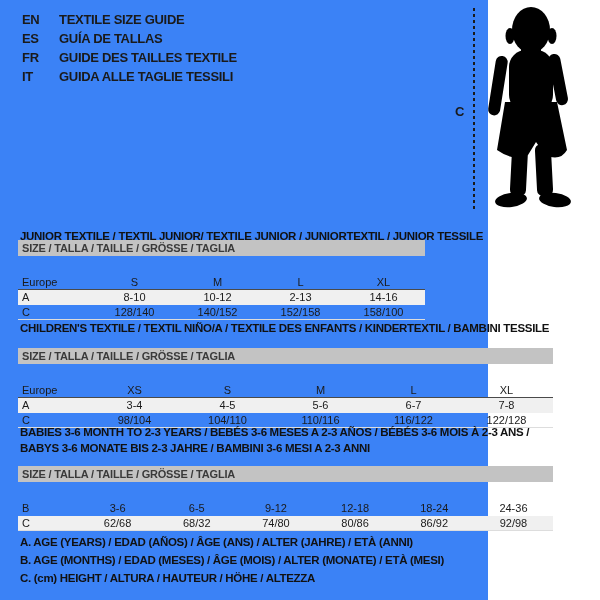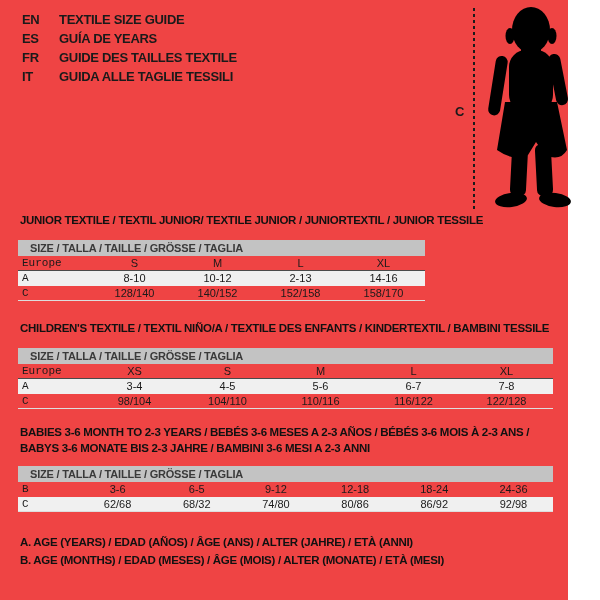--- a/index.html
+++ b/index.html
@@ -4,21 +4,21 @@
 <style>
   * { margin:0; padding:0; box-sizing:border-box; }
   html,body { width:600px; height:600px; }
   body {
     background:#ffffff;
     font-family:"Liberation Sans", sans-serif;
     color:#1a1a1a;
     position:relative;
     overflow:hidden;
   }
-  .page { position:absolute; left:0; top:0; width:568px; height:600px; background:#ef4444; }
+  .page { position:absolute; left:0; top:0; width:488px; height:600px; background:#3b82f6; }
 
   
   .langs { position:absolute; left:22px; top:10px; }
   .lang-row { display:flex; line-height:19px; font-size:13px; font-weight:bold; letter-spacing:-0.3px; }
   .lang-code { width:37px; }
 
   
   .height-line {
     position:absolute; left:473px; top:8px; width:2px; height:202px;
     background:repeating-linear-gradient(to bottom, #1a1a1a 0 3px, transparent 3px 6px);
@@ -30,28 +30,28 @@
   .tbl-title {
     position:absolute; left:20px; font-size:11.5px; font-weight:bold;
     letter-spacing:-0.3px; white-space:nowrap; color:#111;
   }
   .tbl-title .line { line-height:16px; }
   .size-table { position:absolute; left:18px; }
   .t1 { width:407px; }
   .t2, .t3 { width:535px; }
   .band {
     height:16px; line-height:16px; background:#c3c3c3; color:#3a3a3a;
-    font-size:11px; font-weight:bold; letter-spacing:-0.2px; padding-left:12px;
-    margin-bottom:0;
+    font-size:11px; font-weight:bold; letter-spacing:-0.2px; padding-left:4px;
+    margin-bottom:19px;
   }
   .trow { display:flex; height:15px; line-height:15px; font-size:11px; }
   .trow.shaded { background:#f0f0f0; }
   .trow.dark-under { border-bottom:1px solid #4a4a4a; }
   .trow.last { border-bottom:1px solid #dddddd; }
-  .tlabel { padding-left:4px;font-family:Liberation Mono, monospace; }
+  .tlabel { padding-left:4px; }
   .t1 .tlabel { width:75px; }
   .t2 .tlabel { width:70px; }
   .t3 .tlabel { width:60px; }
   .tval { flex:1; text-align:center; }
 
   
   .footnote {
     position:absolute; left:20px; font-size:11.5px; font-weight:bold;
     letter-spacing:-0.3px; white-space:nowrap; color:#111;
   }
@@ -61,21 +61,21 @@
 
 <div class="page">
 
   <div class="langs">
     <div class="lang-row">
       <span class="lang-code">EN</span>
       <span>TEXTILE SIZE GUIDE</span>
     </div>
     <div class="lang-row">
       <span class="lang-code">ES</span>
-      <span>GUÍA DE YEARS</span>
+      <span>GUÍA DE TALLAS</span>
     </div>
     <div class="lang-row">
       <span class="lang-code">FR</span>
       <span>GUIDE DES TAILLES TEXTILE</span>
     </div>
     <div class="lang-row">
       <span class="lang-code">IT</span>
       <span>GUIDA ALLE TAGLIE TESSILI</span>
     </div>
   </div>
@@ -92,21 +92,21 @@
       <rect x="9" y="52" width="12" height="60" rx="6" transform="rotate(9 15 56)"></rect>
       <rect x="61" y="50" width="12" height="52" rx="6" transform="rotate(-11 67 54)"></rect>
       <path d="M18,98 L70,98 L80,146 Q73,158 58,151 L49,138 L41,151 Q27,158 10,146 Z"></path>
       <rect x="24" y="140" width="16" height="52" rx="6" transform="rotate(3 32 166)"></rect>
       <rect x="49" y="140" width="16" height="52" rx="6" transform="rotate(-3 57 166)"></rect>
       <ellipse cx="24" cy="196" rx="16" ry="7" transform="rotate(-7 24 196)"></ellipse>
       <ellipse cx="68" cy="196" rx="16" ry="7" transform="rotate(7 68 196)"></ellipse>
     </g>
   </svg>
 
-  <div class="tbl-title" style="top:212px">
+  <div class="tbl-title" style="top:228px">
     <div class="line">JUNIOR TEXTILE / TEXTIL JUNIOR/ TEXTILE JUNIOR / JUNIORTEXTIL / JUNIOR TESSILE</div>
   </div>
   <div class="size-table t1" style="top:240px">
     <div class="band">SIZE / TALLA / TAILLE / GRÖSSE / TAGLIA</div>
     <div class="trow dark-under">
       <div class="tlabel">Europe</div>
       <div class="tval">S</div>
       <div class="tval">M</div>
       <div class="tval">L</div>
       <div class="tval">XL</div>
@@ -116,21 +116,21 @@
       <div class="tval">8-10</div>
       <div class="tval">10-12</div>
       <div class="tval">2-13</div>
       <div class="tval">14-16</div>
     </div>
     <div class="trow last">
       <div class="tlabel">C</div>
       <div class="tval">128/140</div>
       <div class="tval">140/152</div>
       <div class="tval">152/158</div>
-      <div class="tval">158/170</div>
+      <div class="tval">158/100</div>
     </div>
   </div>
 
   <div class="tbl-title" style="top:320px">
     <div class="line">CHILDREN'S TEXTILE / TEXTIL NIÑO/A / TEXTILE DES ENFANTS / KINDERTEXTIL / BAMBINI TESSILE</div>
   </div>
   <div class="size-table t2" style="top:348px">
     <div class="band">SIZE / TALLA / TAILLE / GRÖSSE / TAGLIA</div>
     <div class="trow dark-under">
       <div class="tlabel">Europe</div>
@@ -179,14 +179,15 @@
       <div class="tval">68/32</div>
       <div class="tval">74/80</div>
       <div class="tval">80/86</div>
       <div class="tval">86/92</div>
       <div class="tval">92/98</div>
     </div>
   </div>
 
   <div class="footnote" style="top:554px">B. AGE (MONTHS) / EDAD (MESES) / ÂGE (MOIS) / ALTER (MONATE) / ETÀ (MESI)</div>
   <div class="footnote" style="top:536px">A. AGE (YEARS) / EDAD (AÑOS) / ÂGE (ANS) / ALTER (JAHRE) / ETÀ (ANNI)</div>
+  <div class="footnote" style="top:572px">C. (cm) HEIGHT / ALTURA / HAUTEUR / HÖHE / ALTEZZA</div>
 
 </div>
 
 </body></html>

